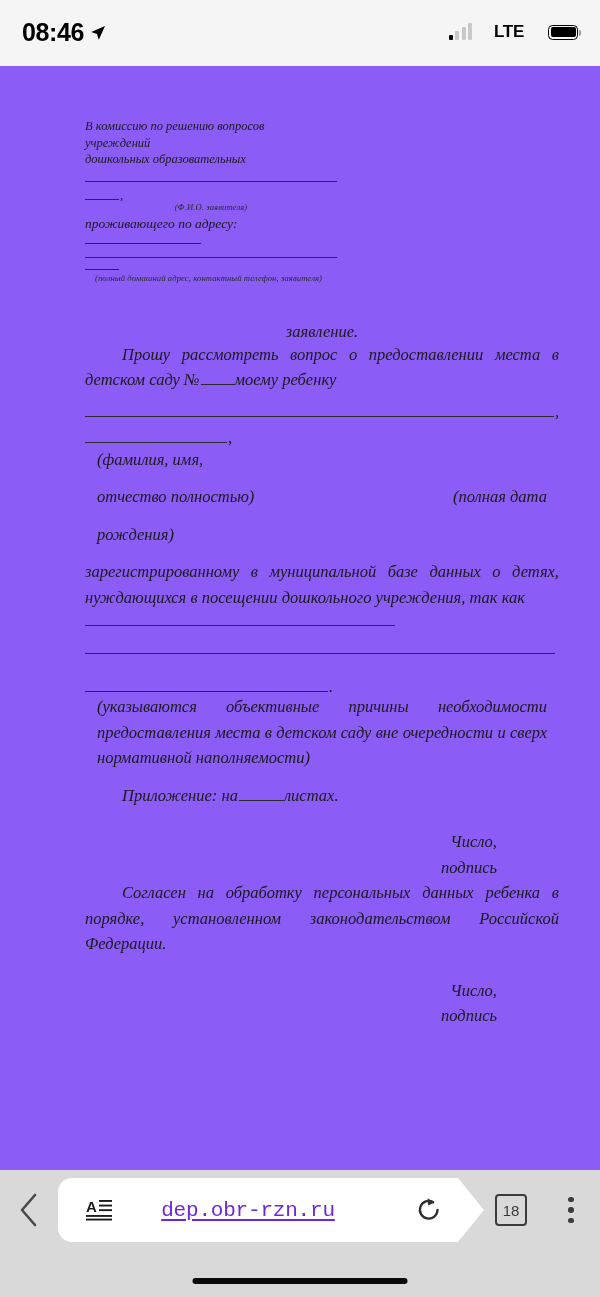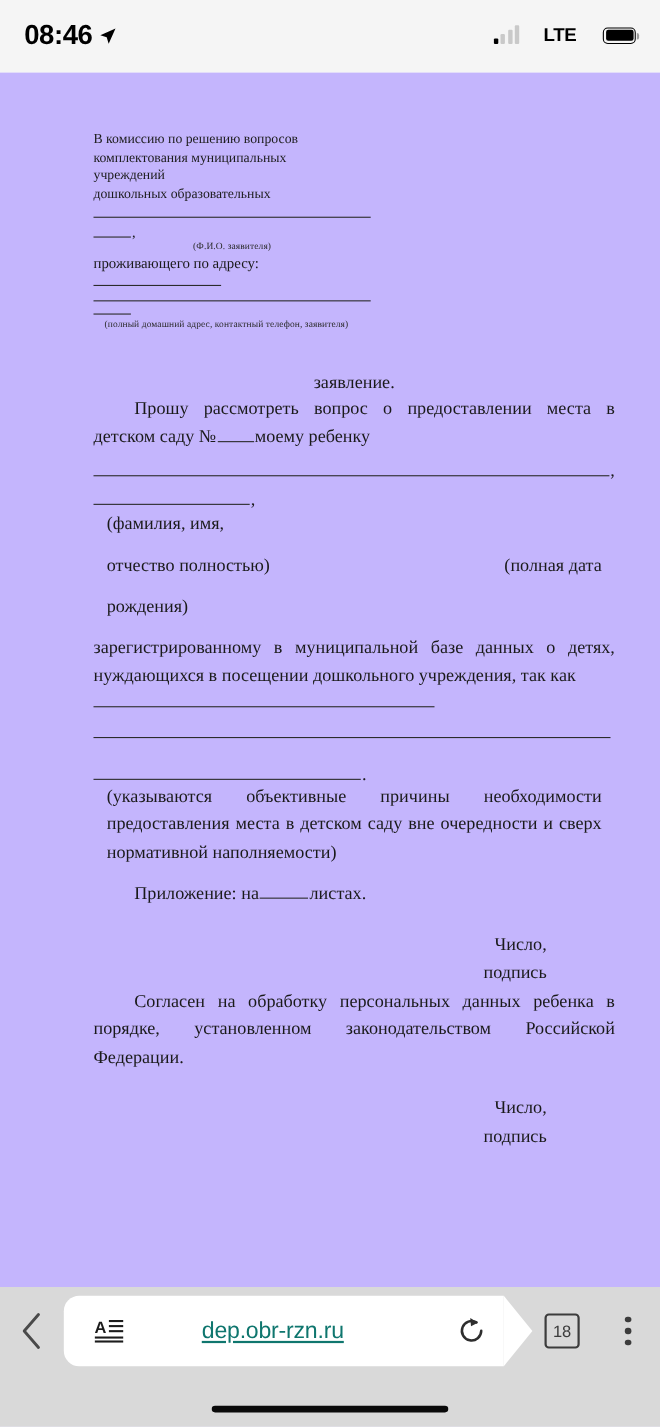--- a/index.html
+++ b/index.html
@@ -102,22 +102,23 @@
     background: #9a9a9a;
     border-radius: 0 2px 2px 0;
   }
 
   
   .page {
     position: absolute;
     top: 66px; left: 0;
     width: 600px;
     height: 1104px;
-    background: #c4b5fd;
+    background: #8b5cf6;
     overflow: hidden;
+    font-style: italic;
   }
   .doc {
     position: absolute;
     left: 85px;
     top: 52px;
     width: 474px;
     color: #1a1a1a;
   }
 
   
@@ -288,23 +289,23 @@
     position: relative;
     z-index: 2;
     margin-left: 28px;
     flex: none;
   }
   .url-text {
     position: relative;
     z-index: 2;
     flex: 1;
     text-align: center;
-    font-family: Liberation Sans, sans-serif;
+    font-family: Liberation Mono, monospace;
     font-size: 21px;
-    color: #0f766e;
+    color: #6d28d9;
     text-decoration: underline;
     text-underline-offset: 3px;
     letter-spacing: -0.2px;
     margin-left: -18px;
   }
   .reload-btn {
     position: relative;
     z-index: 2;
     width: 58px;
     height: 64px;
@@ -386,21 +387,20 @@
       <div class="battery-fill"></div>
     </div>
   </div>
 </div>
 
 <div class="page">
   <div class="doc">
 
     <div class="addressee">
       <span class="ln">В комиссию по решению вопросов</span>
-      <span class="ln">комплектования муниципальных</span>
       <span class="ln">учреждений</span>
       <span class="ln">дошкольных образовательных</span>
     </div>
 
     <div class="rule rule-full"></div>
 
     <div class="stub-row">
       <div class="rule rule-short"></div>
       <span class="stub-comma">,</span>
     </div>

